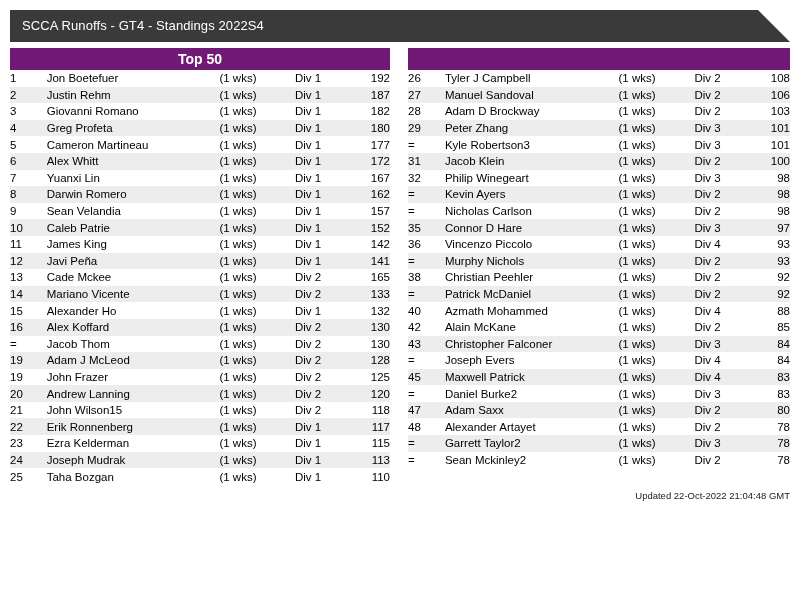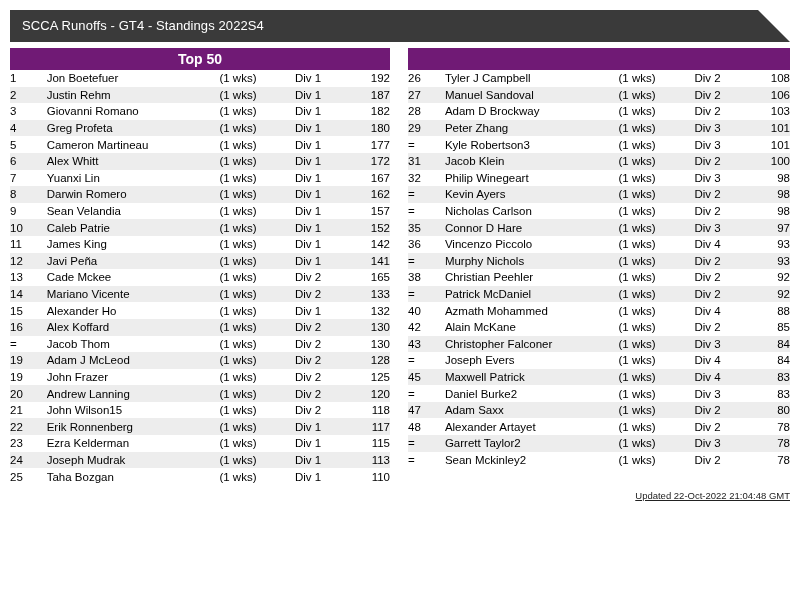--- a/index.html
+++ b/index.html
@@ -83,21 +83,20 @@
   td.div   { width: 52px; text-align: left; }
   td.pts   { width: 36px; text-align: right; padding-right: 10px; }
 
   .footer {
     position: absolute;
     right: 10px;
     top: 490px;
     font-size: 9.5px;
     color: #222222;
     text-align: right;
-    text-decoration: underline;
   }
 </style>
 </head>
 <body>
 
 <div class="page">
 
   <div class="titlebar">
     <div class="title">SCCA Runoffs - GT4 - Standings 2022S4</div>
     <div class="notch"></div>

